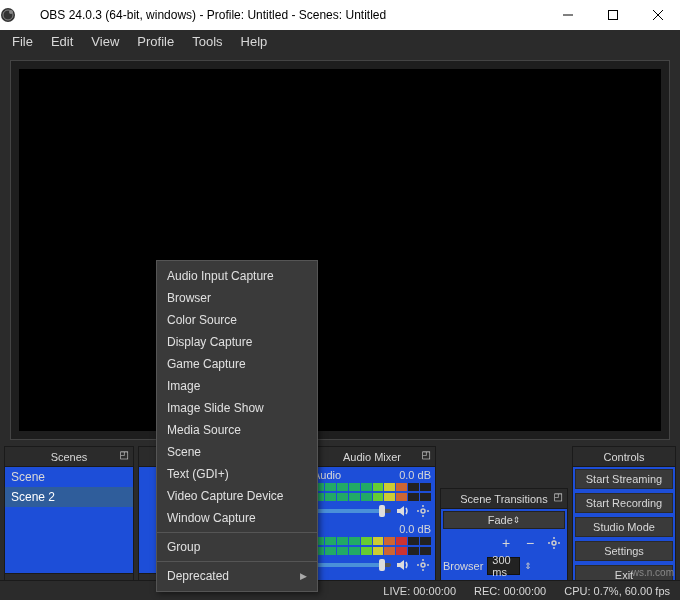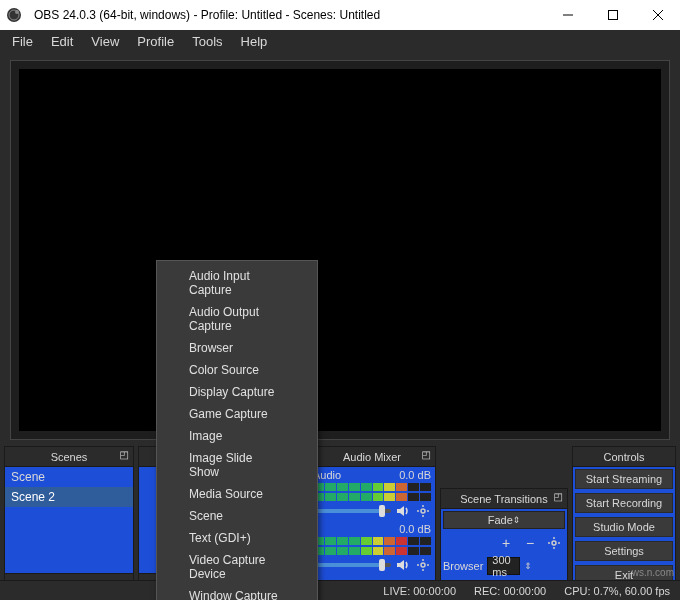--- a/index.html
+++ b/index.html
@@ -1,18 +1,18 @@
 <!DOCTYPE html>
 <html><head>
 <meta charset="utf-8">
 <style>
 * { margin: 0; padding: 0; box-sizing: border-box; font-family: "Segoe UI", Tahoma, sans-serif; }
 body { width: 680px; height: 600px; background: #2b2b2b; overflow: hidden; position: relative; }
 .titlebar { height: 30px; background: #fff; display: flex; align-items: center; justify-content: space-between; font-size: 12px; color: #000; }
-.titlebar-left { display: flex; align-items: center; gap: 12px; padding-left: 6px; }
+.titlebar-left { display: flex; align-items: center; gap: 24px; }
 .titlebar-title { font-size: 12px; }
 .titlebar-controls { display: flex; }
 .tb-btn { width: 45px; height: 30px; display: flex; align-items: center; justify-content: center; cursor: pointer; }
 .menubar { height: 22px; background: #2b2b2b; display: flex; align-items: center; padding: 0 4px; gap: 2px; }
 .menu-item { color: #d8d8d8; font-size: 13px; padding: 2px 8px; cursor: pointer; }
 .preview-area { margin: 8px 10px 6px 10px; height: 380px; background: #1e1e1e; border: 1px solid #444; position: relative; }
 .preview-inner { position: absolute; inset: 8px; background: #000; }
 .panels { display: flex; gap: 4px; padding: 0 4px 4px 4px; height: 154px; }
 .panel { background: #1d4ed8; display: flex; flex-direction: column; border: 1px solid #1a1a1a; }
 .panel-header { height: 20px; display: flex; align-items: center; justify-content: center; position: relative; color: #d8d8d8; font-size: 11px; background: #2b2b2b; border-bottom: 1px solid #1a1a1a; }
@@ -39,21 +39,21 @@
 .mixer-row { display: flex; flex-direction: column; gap: 2px; }
 .mixer-top { display: flex; justify-content: space-between; font-size: 11px; color: #d8d8d8; }
 .meter { height: 8px; display: flex; gap: 1px; }
 .meter-seg { flex: 1; }
 .vol-row { display: flex; align-items: center; gap: 4px; }
 .vol-slider { flex: 1; height: 4px; background: linear-gradient(to right, #4a90d9 0%, #4a90d9 85%, #555 85%, #555 100%); position: relative; border-radius: 2px; }
 .vol-thumb { position: absolute; left: 85%; top: -4px; width: 6px; height: 12px; background: #ddd; border-radius: 2px; }
 .mixer-icon { width: 16px; height: 16px; display: flex; align-items: center; justify-content: center; color: #d8d8d8; cursor: pointer; }
 .statusbar { position: absolute; bottom: 0; left: 0; right: 0; height: 20px; background: #2b2b2b; display: flex; align-items: center; justify-content: flex-end; gap: 18px; padding: 0 10px; color: #d8d8d8; font-size: 11px; border-top: 1px solid #1a1a1a; }
 .context-menu { position: absolute; left: 156px; top: 260px; width: 162px; background: #3a3a3a; border: 1px solid #555; box-shadow: 2px 2px 6px rgba(0,0,0,0.5); z-index: 100; padding: 4px 0; }
-.ctx-item { padding: 4px 32px; color: #e0e0e0; font-size: 12px; cursor: pointer; display: flex; justify-content: space-between; align-items: center; }
+.ctx-item { padding: 4px 10px; color: #e0e0e0; font-size: 12px; cursor: pointer; display: flex; justify-content: space-between; align-items: center; }
 .ctx-sep { height: 1px; background: #555; margin: 3px 0; }
 .ctx-arrow { font-size: 9px; color: #aaa; }
 .watermark { position: absolute; right: 6px; bottom: 22px; font-size: 10px; color: #888; z-index: 50; }
 svg { display: block; }
 </style>
 </head>
 <body>
 
 <div class="titlebar">
   <div class="titlebar-left">
@@ -315,21 +315,20 @@
 </div>
 
 <div class="statusbar">
   <span>LIVE: 00:00:00</span>
   <span>REC: 00:00:00</span>
   <span>CPU: 0.7%, 60.00 fps</span>
 </div>
 
 <div class="context-menu">
   <div class="ctx-item">Audio Input Capture</div>
-  <div class="ctx-item">Audio Output Capture</div>
   <div class="ctx-item">Browser</div>
   <div class="ctx-item">Color Source</div>
   <div class="ctx-item">Display Capture</div>
   <div class="ctx-item">Game Capture</div>
   <div class="ctx-item">Image</div>
   <div class="ctx-item">Image Slide Show</div>
   <div class="ctx-item">Media Source</div>
   <div class="ctx-item">Scene</div>
   <div class="ctx-item">Text (GDI+)</div>
   <div class="ctx-item">Video Capture Device</div>

